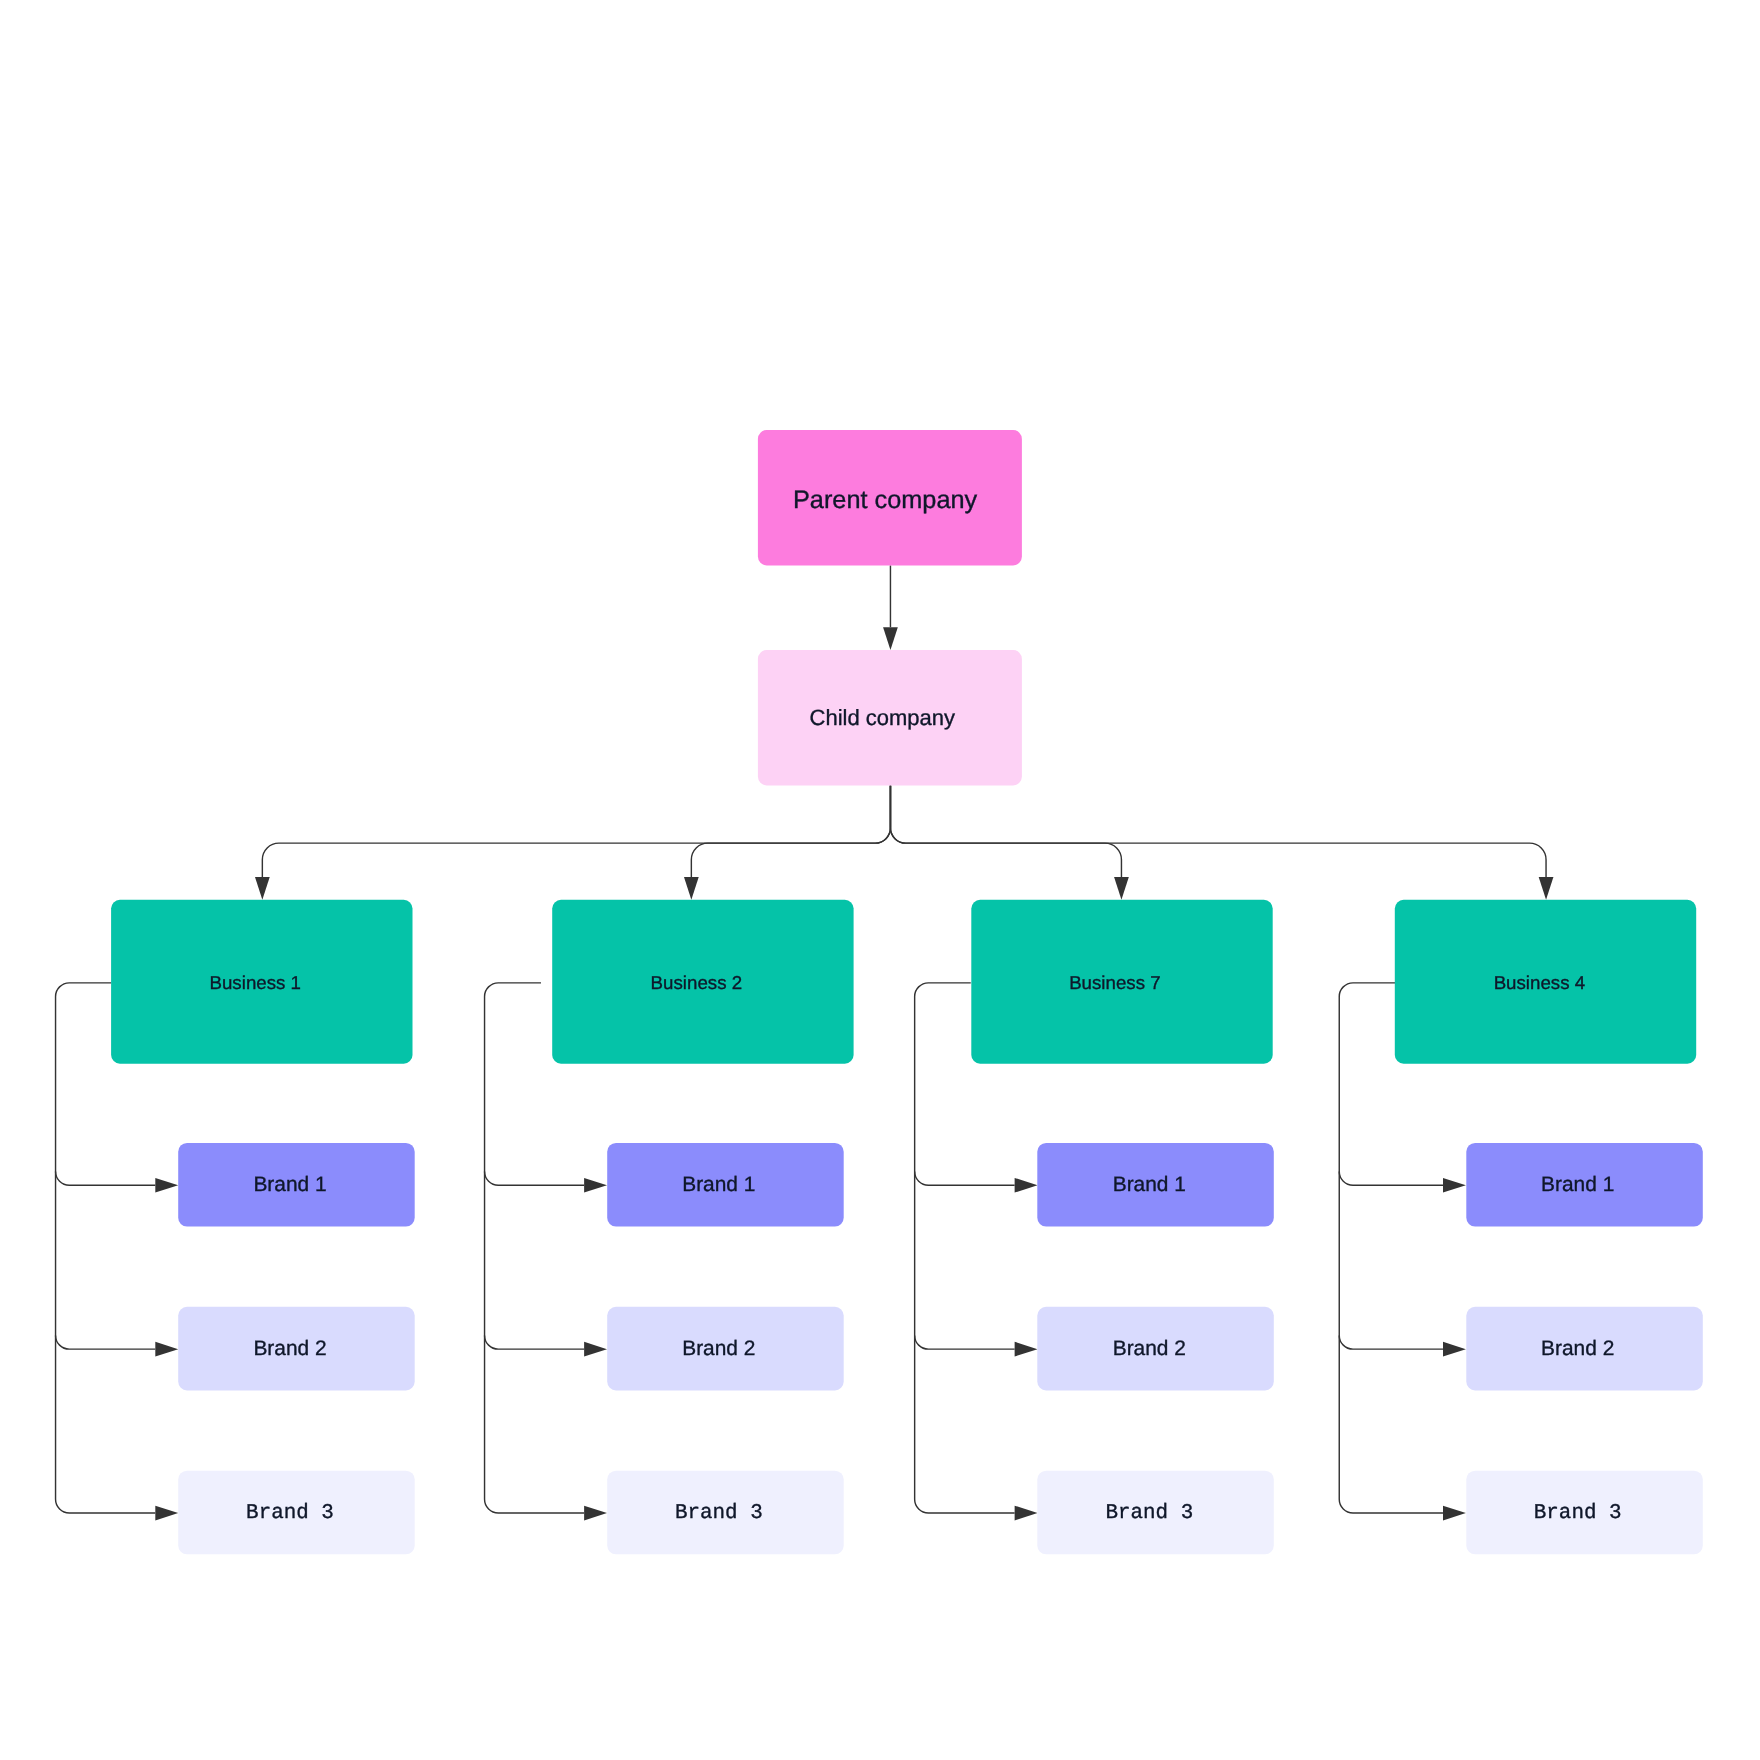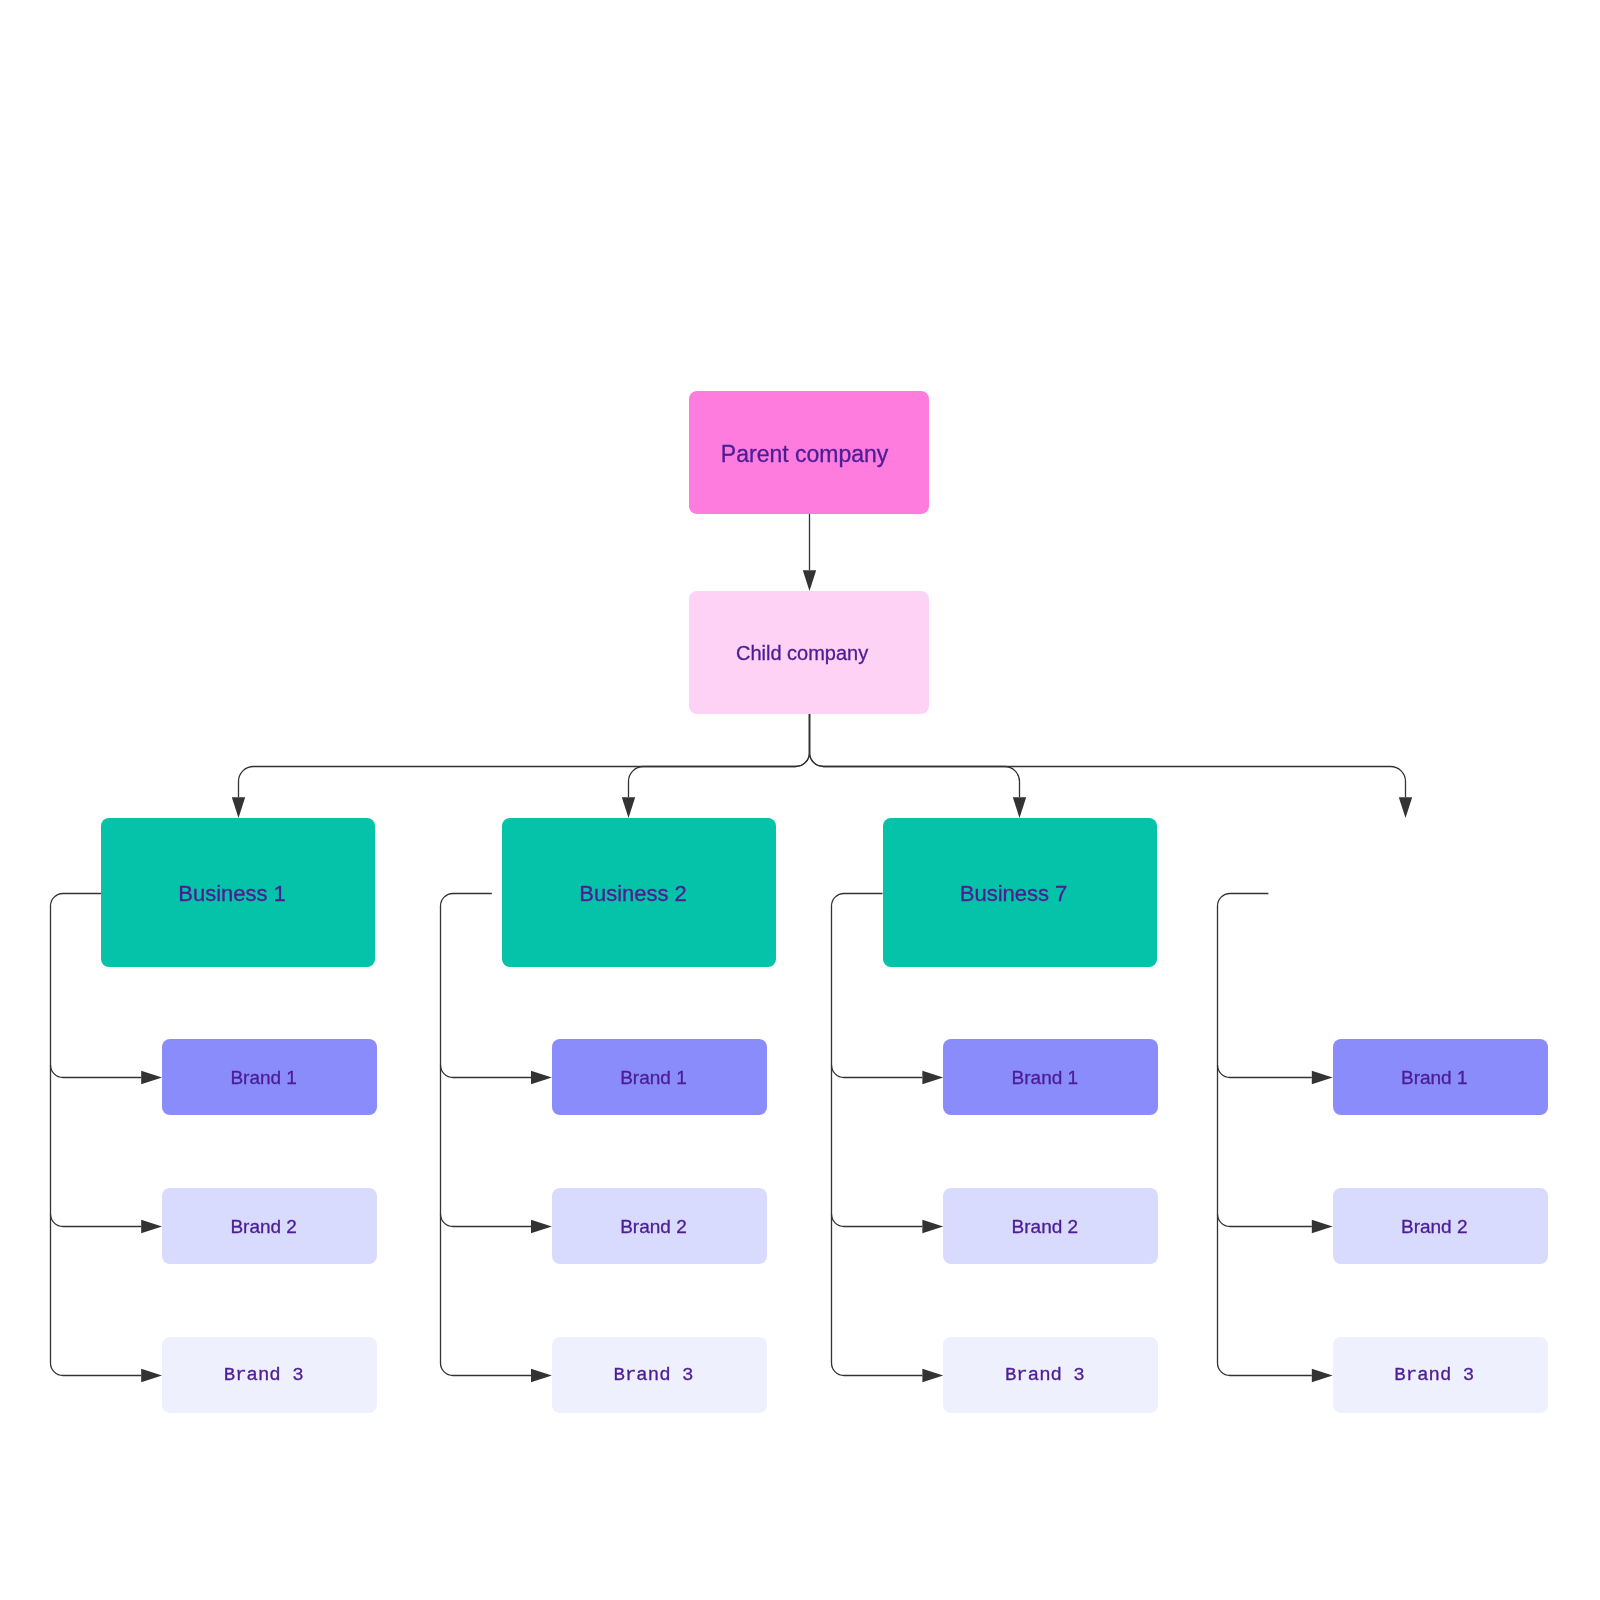--- a/index.html
+++ b/index.html
@@ -1,30 +1,30 @@
 <!DOCTYPE html>
 <html><head>
 <meta charset="utf-8">
 <title>Org chart</title>
 <style>
   html,body{margin:0;padding:0;background:#ffffff;}
   body{width:1600px;height:1600px;overflow:hidden;font-family:"Liberation Sans",sans-serif;}
   #canvas{position:relative;width:1600px;height:1600px;background:#ffffff;}
   #edges{position:absolute;left:0;top:0;width:1600px;height:1600px;}
   .node{position:absolute;box-sizing:border-box;display:flex;align-items:center;
-        justify-content:center;border-radius:8px;color:#4c1d95;line-height:1.25;
+        justify-content:center;border-radius:8px;color:#0f172a;line-height:1.25;
         text-align:center;overflow:hidden;}
   .node .lbl{display:block;position:relative;left:-6px;top:1.2px;
              will-change:opacity;-webkit-text-stroke:0.32px currentColor;}
   
   .lvl-parent .lbl{left:-4.6px;top:1.4px;}
   .lvl-child .lbl{left:-7.1px;top:1.4px;}
   .lvl-parent{left:689px;top:391px;width:240.4px;height:123px;background:#fd7cde;font-size:23px;}
   .lvl-child {left:689px;top:591px;width:240.4px;height:123px;background:#fdd2f5;font-size:20px;}
-  .lvl-business{top:818px;width:274.1px;height:149px;background:#05c3a8;font-size:22px;}
+  .lvl-business{top:818px;width:274.1px;height:149px;background:#05c3a8;font-size:17px;}
   .lvl-brand{width:215.3px;height:76px;font-size:19px;}
   .col-1 .lvl-business,.b-col-1{left:101px;}
   .col-2 .lvl-business,.b-col-2{left:502px;}
   .col-3 .lvl-business,.b-col-3{left:882.5px;}
   .col-4 .lvl-business,.b-col-4{left:1268.4px;}
   .bx-1{left:162px;}  .bx-2{left:551.8px;} .bx-3{left:943.2px;} .bx-4{left:1332.6px;}
   .by-1{top:1039px;background:#8b8cfc;}
   .by-2{top:1188px;background:#d9dbfe;}
   .by-3{top:1337px;background:#eff0fe;font-family:Liberation Mono, monospace;}
 </style>
@@ -80,20 +80,23 @@
 
   <div class="node lvl-business b-col-1">
     <span class="lbl">Business 1</span>
   </div>
   <div class="node lvl-business b-col-2">
     <span class="lbl">Business 2</span>
   </div>
   <div class="node lvl-business b-col-3">
     <span class="lbl">Business 7</span>
   </div>
+  <div class="node lvl-business b-col-4">
+    <span class="lbl">Business 4</span>
+  </div>
 
   <div class="node lvl-brand bx-1 by-1">
     <span class="lbl">Brand 1</span>
     </div>
   <div class="node lvl-brand bx-1 by-2">
     <span class="lbl">Brand 2</span>
     </div>
   <div class="node lvl-brand bx-1 by-3">
     <span class="lbl">Brand 3</span>
     </div>

